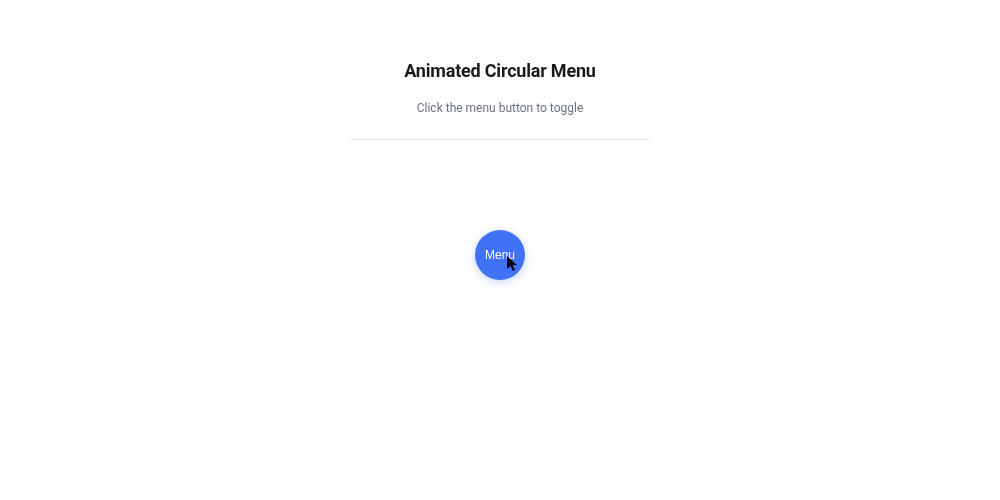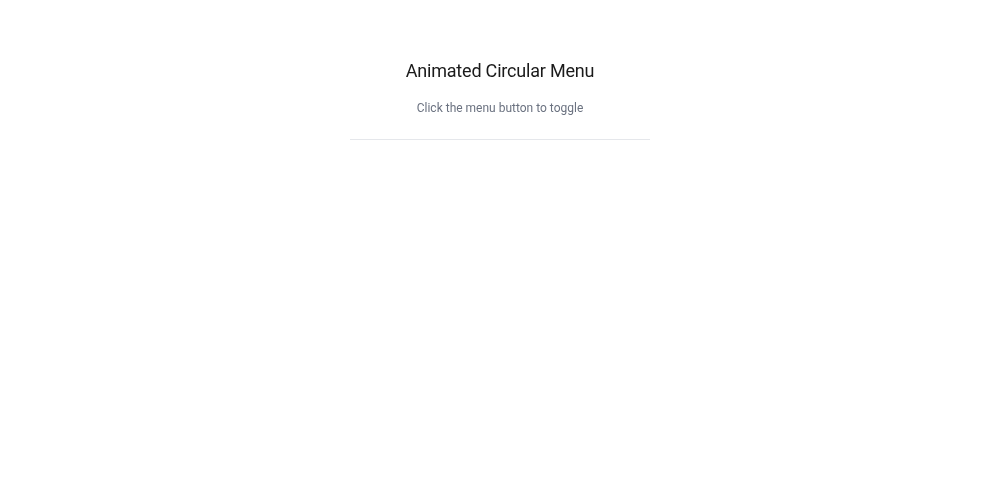--- a/index.html
+++ b/index.html
@@ -16,21 +16,21 @@
     }
     .container {
       width: 100%;
       padding-top: 60px;
       display: flex;
       flex-direction: column;
       align-items: center;
     }
     .heading {
       font-size: 18px;
-      font-weight: 400;
+      font-weight: 700;
       color: #1a1a1a;
       margin-bottom: 18px;
       letter-spacing: -0.2px;
     }
     .description {
       font-size: 12px;
       color: #6b7280;
       text-align: center;
       line-height: 1.5;
       max-width: 180px;
@@ -73,13 +73,19 @@
   </style>
 </head>
 <body>
 
 <div class="container">
   <h1 class="heading">Animated Circular Menu</h1>
   <p class="description">
     <span>Click the menu button to toggle</span><br>
   </p>
   <div class="divider"></div>
+  <div class="menu-area">
+    <button class="menu-button">Menu</button>
+    <svg class="cursor" viewBox="0 0 12 16">
+      <path d="M0 0 L0 13 L3.5 10 L6 15 L8 14 L5.5 9 L10 9 Z" fill="#000000"></path>
+    </svg>
+  </div>
 </div>
 
 </body></html>

